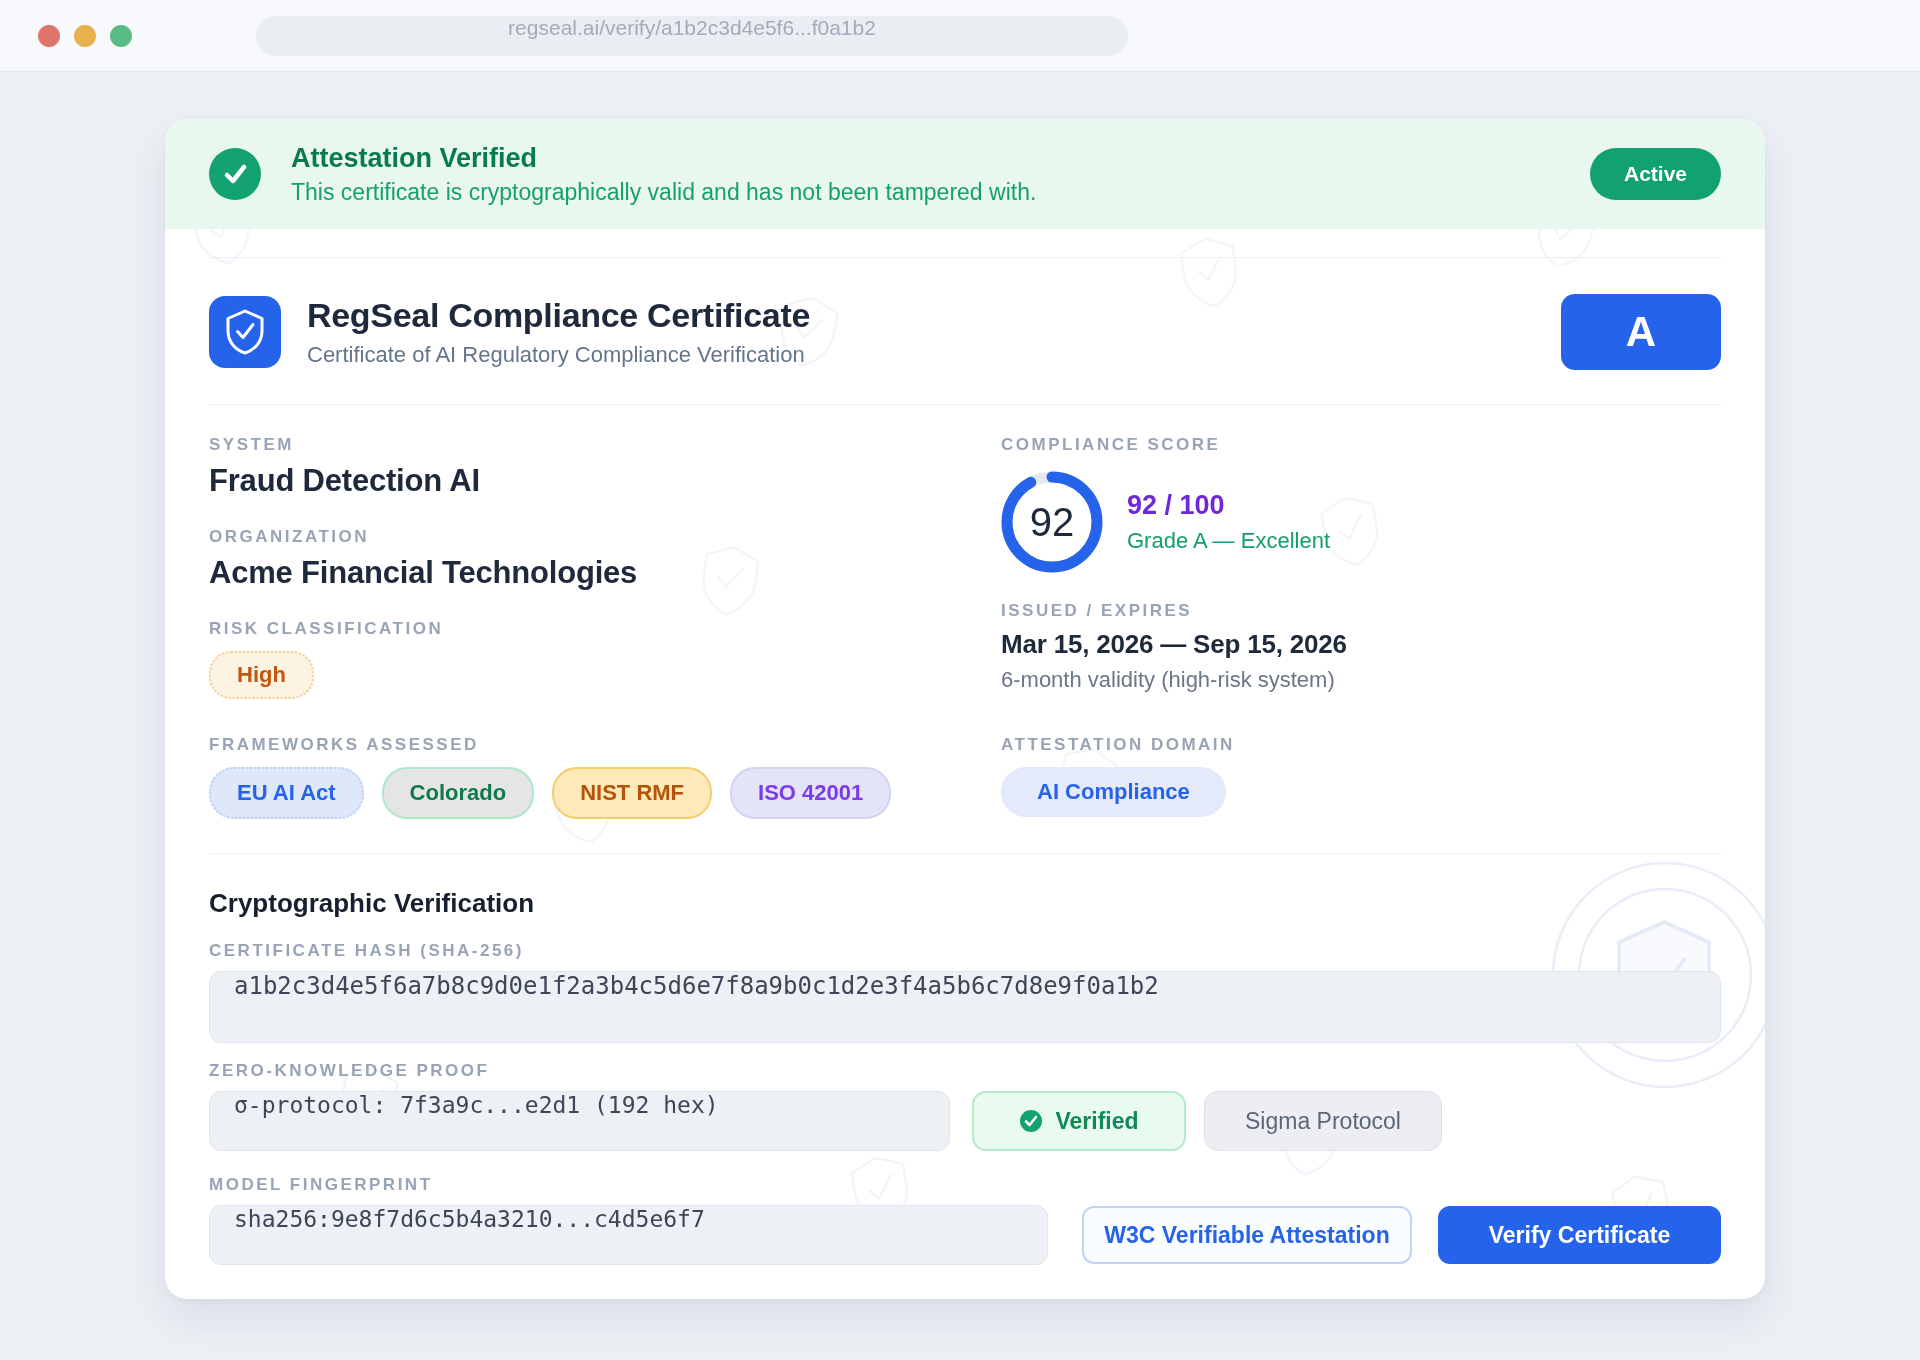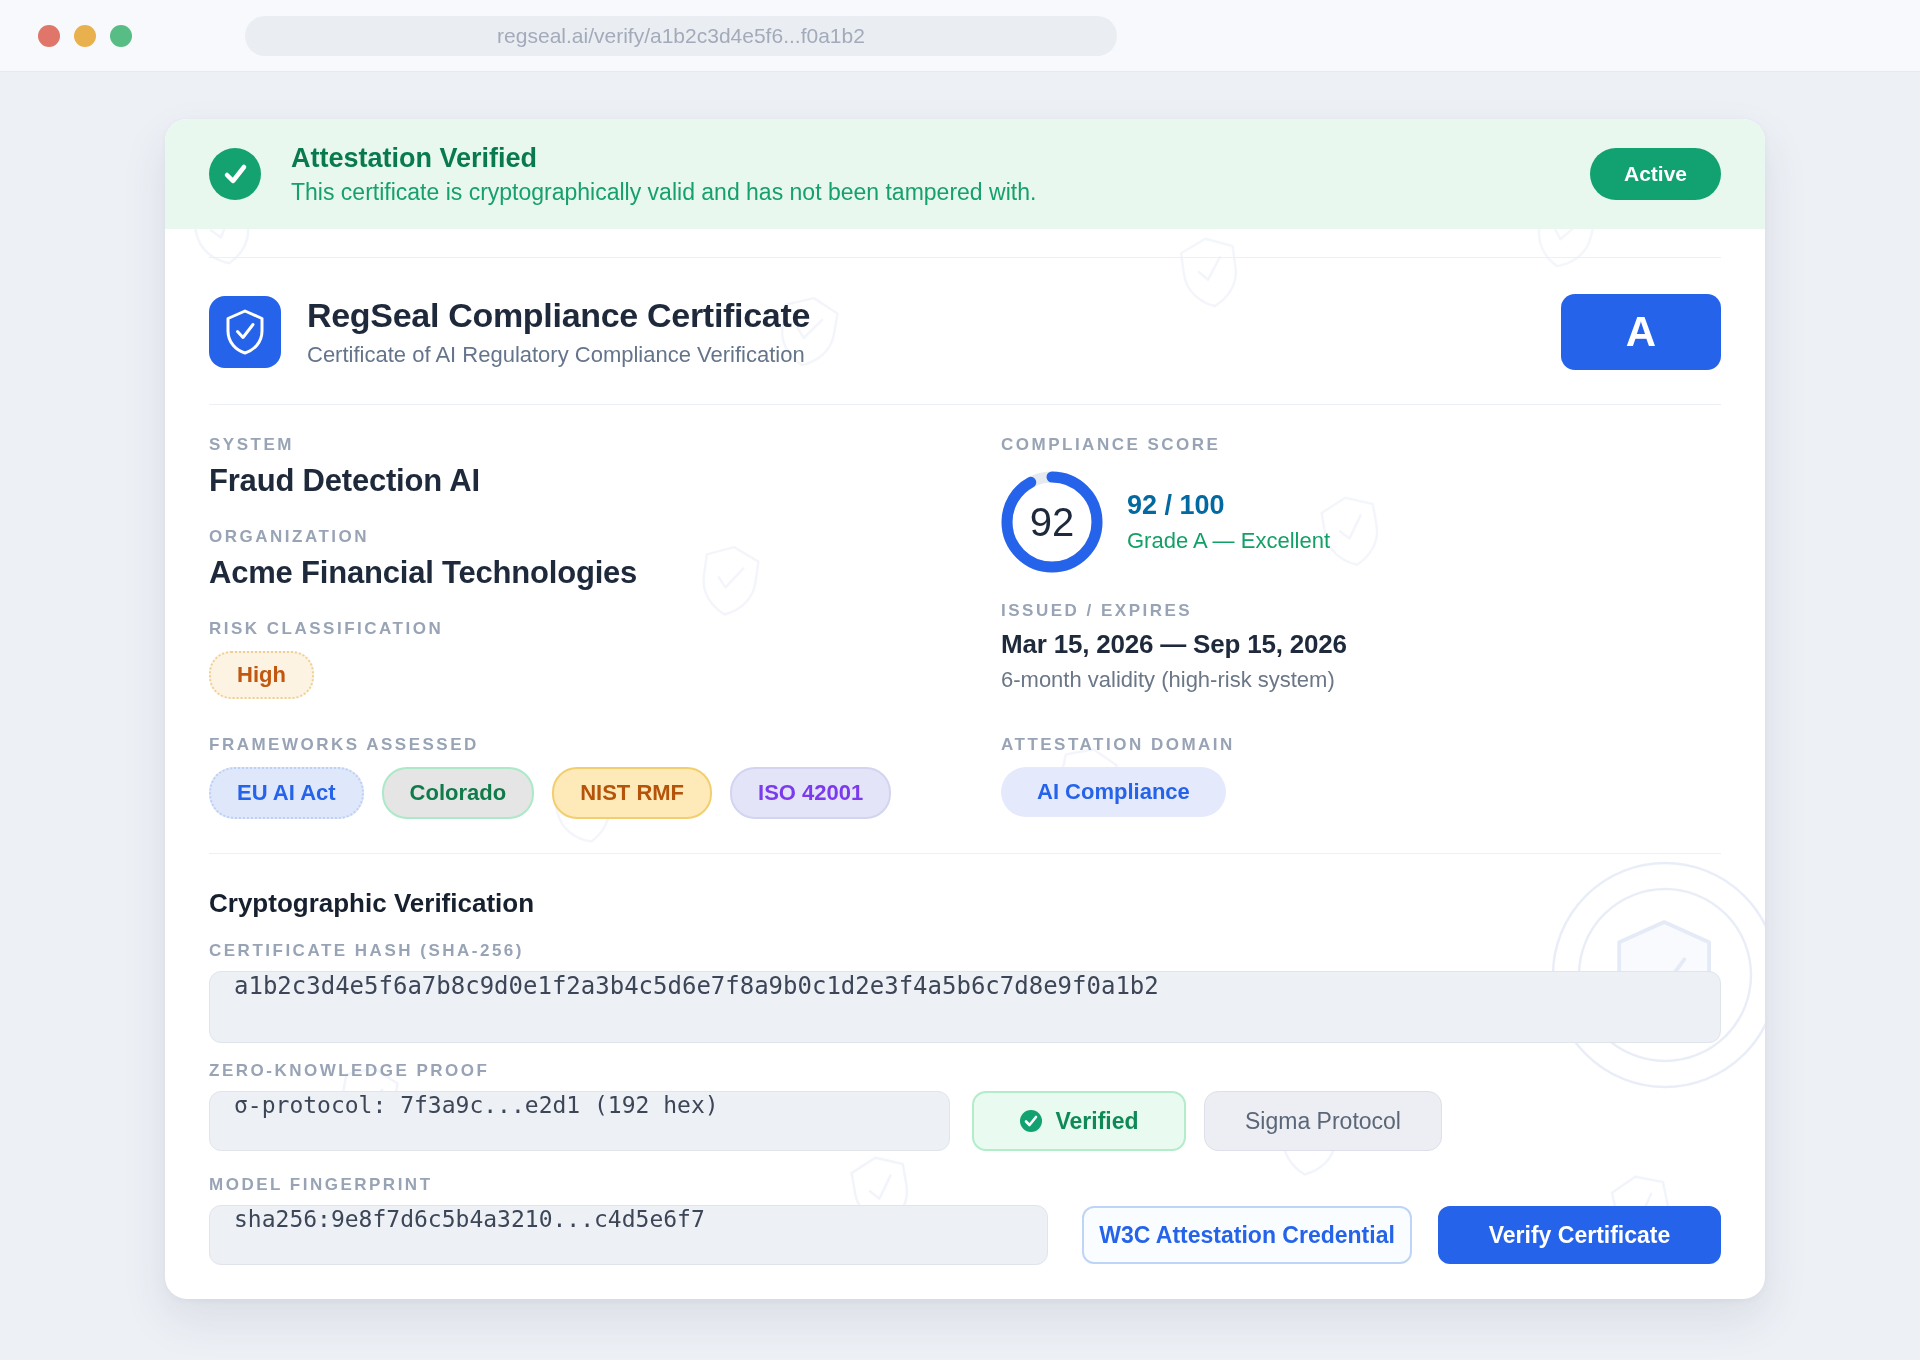--- a/index.html
+++ b/index.html
@@ -8,22 +8,22 @@
   .page { position:relative; width:1920px; height:1360px; overflow:hidden; }
 
   
   .chrome { position:absolute; top:0; left:0; width:1920px; height:72px;
             background:#f7f9fc; border-bottom:1px solid #e5e9f0; }
   .traffic { position:absolute; top:25px; left:38px; display:flex; gap:14px; }
   .dot { width:22px; height:22px; border-radius:50%; }
   .dot-red { background:#e0756a; }
   .dot-yellow { background:#e9b04e; }
   .dot-green { background:#57bd84; }
-  .urlbar { position:absolute; left:245px; top:16px; width:872px; height:40px;
-            background:#eaedf2; border-radius:20px; display:flex; align-items:center; justify-content:center;
+  .urlbar { position:absolute; left:256px; top:16px; width:872px; height:40px;
+            background:#eaedf2; border-radius:20px; display:flex; align-items:flex-start; justify-content:center;
             color:#a3abba; font-size:21px; }
 
   
   .card { position:absolute; left:165px; top:119px; width:1600px; height:1180px;
           background:#ffffff; border-radius:22px; overflow:hidden;
           box-shadow:0 20px 45px rgba(50,65,100,.10), 0 2px 6px rgba(50,65,100,.05); }
   .card-content { position:relative; z-index:1; }
   .wm { position:absolute; inset:0; z-index:0; pointer-events:none; }
 
   
@@ -57,21 +57,21 @@
   .big-val { font-size:31px; font-weight:600; color:#1e293b; margin-top:8px; letter-spacing:-.2px; }
   .block-gap { margin-top:28px; }
   .risk-pill { display:inline-block; margin-top:12px; background:#fdf3e3; border:2px dotted #f0cf92;
                color:#c2580f; font-size:22px; font-weight:bold; border-radius:22px; padding:9px 26px; }
 
   .score-row { display:flex; align-items:center; margin-top:16px; }
   .ring-wrap { position:relative; width:102px; height:102px; }
   .ring-num { position:absolute; inset:0; display:flex; align-items:center; justify-content:center;
               font-size:40px; font-weight:normal; color:#1e293b; }
   .score-text { margin-left:24px; }
-  .score-frac { font-size:27px; font-weight:bold; color:#0369a1; }
+  .score-frac { font-size:27px; font-weight:bold; color:#6d28d9; }
   .score-grade { font-size:22px; color:#13a067; margin-top:7px; }
   .dates-val { font-size:26px; font-weight:600; color:#1e293b; margin-top:8px; letter-spacing:-.2px; }
   .dates-note { font-size:22px; color:#6b7687; margin-top:7px; }
 
   .fw-row { margin-top:36px; }
   .pill-list { display:flex; gap:18px; margin-top:12px; }
   .pill { font-size:22px; font-weight:bold; border-radius:25px; padding:11px 26px; }
   .pill-blue   { background:#dfe7fa; border:2px dotted #bcd0f5; color:#2563eb; }
   .pill-green  { background:#e5e5e5; border:2px solid #abe9c8; color:#0f7a4a; }
   .pill-amber  { background:#fdeab8; border:2px solid #f3ce6f; color:#b45309; }
@@ -265,20 +265,20 @@
           <div class="sigma-badge">
             <span>Sigma Protocol</span>
           </div>
         </div>
 
         <div class="lbl crypto-lbl" style="margin-top:24px;">MODEL FINGERPRINT</div>
         <div class="fp-row">
           <div class="mono-field small-field fp-field">
             <span>sha256:9e8f7d6c5b4a3210...c4d5e6f7</span>
           </div>
-          <div class="w3c-btn">W3C Attestation Credential</div>
+          <div class="w3c-btn">W3C Verifiable Attestation</div>
           <div class="verify-btn">Verify Certificate</div>
         </div>
       </div>
 
     </div>
   </div>
 </div>
 
 </body></html>

